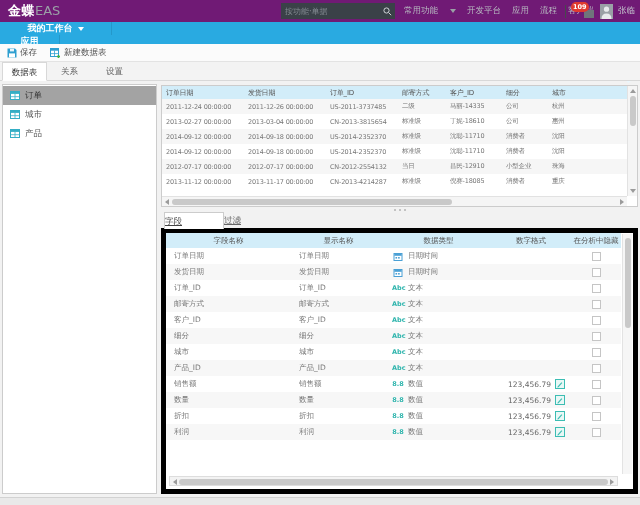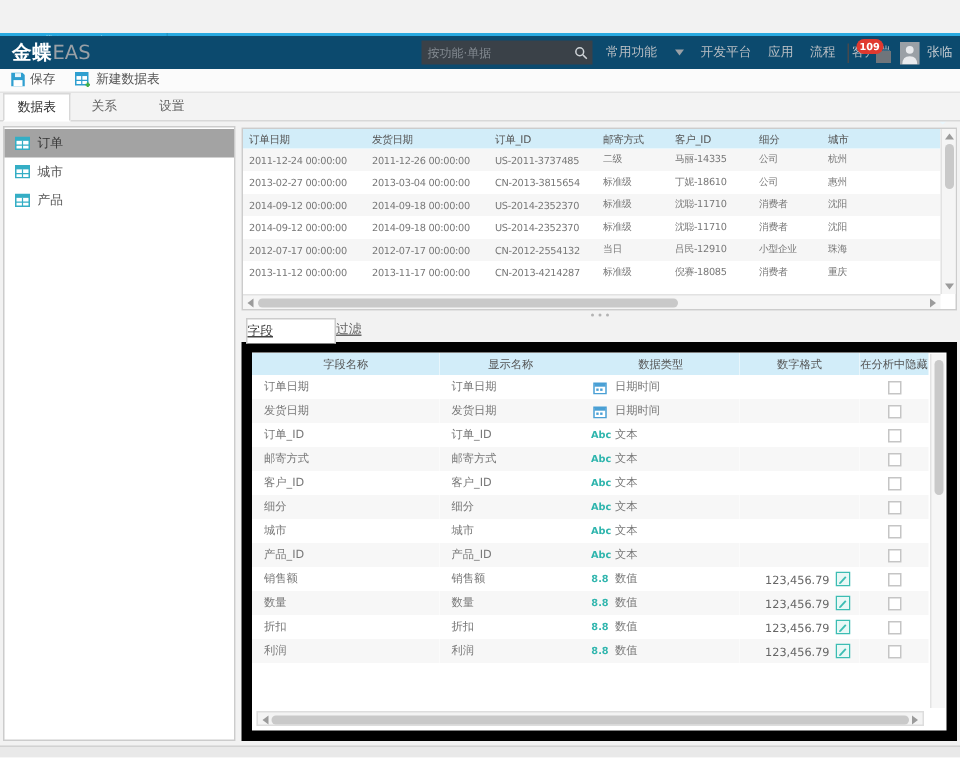--- a/index.html
+++ b/index.html
@@ -1,20 +1,20 @@
 <!DOCTYPE html>
 <html><head>
 <meta charset="utf-8">
 <style>
   * { margin:0; padding:0; box-sizing:border-box; }
   body { font-family:"DejaVu Sans","Liberation Sans",sans-serif; }
   .screen { position:relative; width:640px; height:505px; background:#f2f2f2; overflow:hidden; }
 
   
-  .topbar { position:absolute; top:0; left:0; right:0; height:22px; background:#0c4a6e; display:flex; align-items:center; z-index:5;margin-top:24px; }
+  .topbar { position:absolute; top:0; left:0; right:0; height:22px; background:#701a75; display:flex; align-items:center; z-index:5; }
   .logo { margin-left:8px; font-size:13px; color:#fff; font-weight:bold; letter-spacing:.5px; white-space:nowrap; }
   .logo .eas { color:#9aa0a6; font-weight:normal; letter-spacing:0; }
   .search { position:absolute; left:281px; top:3px; width:114px; height:16px; background:#3a4148; display:flex; align-items:center; }
   .search input { flex:1; min-width:0; background:transparent; border:none; outline:none; color:#cfd4d8; font-size:8px; padding:0 4px; font-family:inherit; }
   .search input::placeholder { color:#848b92; }
   .search-btn { width:16px; height:16px; display:flex; align-items:center; justify-content:center; }
   .topmenu { position:absolute; left:404px; top:0; height:22px; display:flex; align-items:center; gap:11px; font-size:8.5px; color:#b9bec3; white-space:nowrap; }
   .topmenu .mi { display:flex; align-items:center; gap:12px; }
   .caret { width:0; height:0; border-left:3px solid transparent; border-right:3px solid transparent; border-top:4px solid #9aa0a6; }
   .user-area { position:absolute; right:3px; top:0; height:22px; display:flex; align-items:center; gap:5px; }
@@ -71,21 +71,21 @@
 
   
   .splitter { position:absolute; left:161px; top:207px; width:477px; height:5px; display:flex; align-items:center; justify-content:center; gap:3px; }
   .splitter i { width:2px; height:2px; background:#b3b3b3; border-radius:50%; }
 
   
   .fieldpanel { position:absolute; left:161px; top:212px; width:477px; height:282px; }
   .field-tabs { height:17px; display:flex; font-size:8.5px; color:#666; padding-left:3px; }
   .field-tab { width:60px; line-height:16px;text-decoration:underline; }
   .field-tab.active { background:#fff; border:1px solid #ccc; border-bottom:none; color:#444; position:relative; z-index:2; }
-  .field-body { position:absolute; top:16px; left:0; right:0; bottom:0; background:#fff; border:7px solid #000000; }
+  .field-body { position:absolute; top:16px; left:0; right:0; bottom:0; background:#fff; border:5px solid #000000; }
   .field-body table { width:calc(100% - 12px); font-size:7.5px; }
   .field-body th { background:#d2edf9; color:#555; font-weight:normal; text-align:center; height:15px; white-space:nowrap; overflow:hidden; }
   .field-body td { height:16px; color:#777; white-space:nowrap; overflow:hidden; padding-left:8px; }
   .field-body tbody tr:nth-child(even) td { background:#f7f7f7; }
   .c-type { display:flex; align-items:center; gap:4px; padding-left:6px !important; height:16px; }
   .dt-glyph { color:#2fb5ad; font-size:6.5px; font-weight:bold; width:12px; text-align:center; }
   .dt-text { color:#777; }
   .c-fmt { padding:0 6px 0 0 !important; }
   .c-fmt .inner { display:flex; justify-content:flex-end; align-items:center; gap:4px; }
   .fmt-val { color:#666; }

